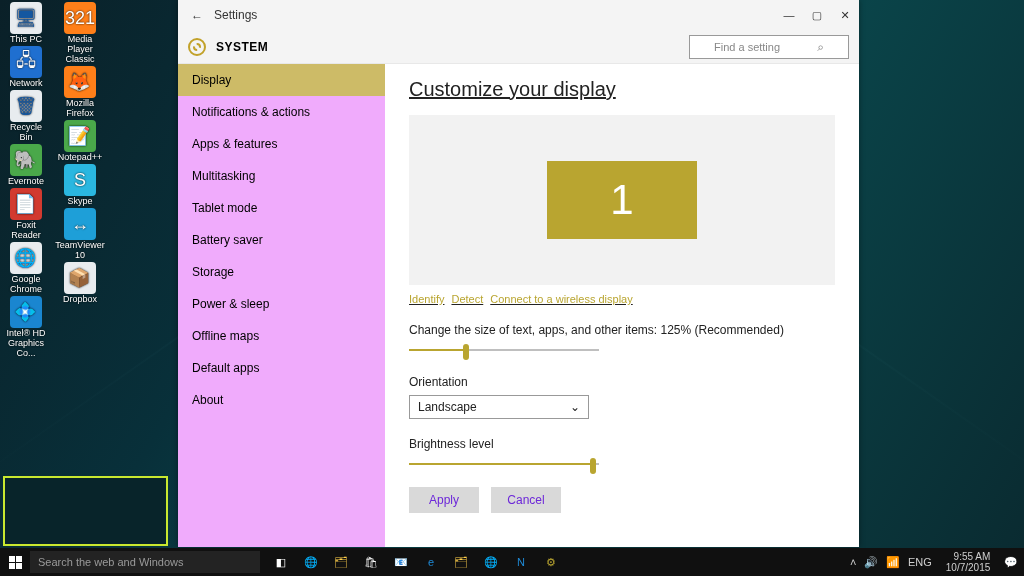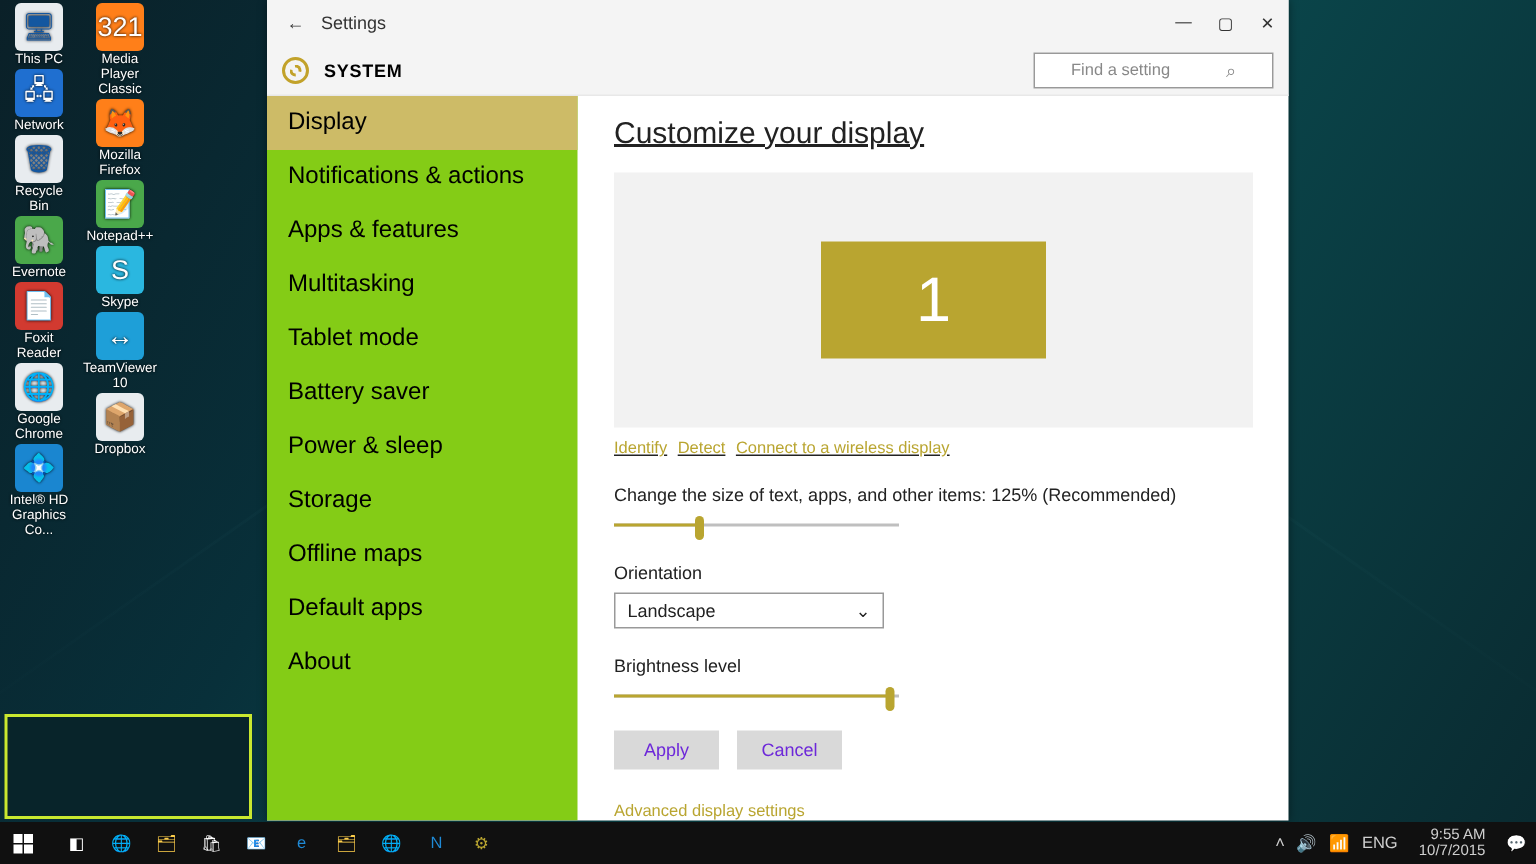--- a/index.html
+++ b/index.html
@@ -56,21 +56,21 @@
         position:relative;}
   .gear::after{content:""; position:absolute; inset:3px; border:2px dashed #c2a22a;
                border-radius:50%;}
   .header .sys{font-weight:700; font-size:12px; letter-spacing:.5px;}
   .header .hspacer{flex:1;}
   .search{border:1px solid #999; width:160px; height:24px; display:flex;
           align-items:center; padding:0 24px; font-size:11px; color:#888; cursor:text; background:#fff;}
   .search .mag{margin-left:auto; font-size:12px;}
 
   .body{flex:1; display:flex; overflow:hidden;}
-  .sidebar{width:207px; background:#84cc16; font-size:16px;}
+  .sidebar{width:207px; background:#f0abfc; font-size:12px;}
   .sidebar div{padding:9px 14px; cursor:pointer;}
   .sidebar div.active{background:#cdbb67;}
 
   .content{flex:1; padding:14px 24px; overflow:auto; font-size:12px; color:#222;}
   .content h1{font-size:20px; font-weight:400; margin-bottom:14px;text-decoration:underline;}
   .preview{background:#f2f2f2; height:170px; display:flex; align-items:center; justify-content:center;}
   .monitor{width:150px; height:78px; background:#b9a530; color:white; font-size:42px;
            display:flex; align-items:center; justify-content:center; font-weight:300;}
   .links{margin-top:8px; display:flex; gap:7px;text-decoration:underline;}
   .links span{color:#b9a530; cursor:pointer; font-size:11px;}
@@ -193,22 +193,22 @@
     </div>
   </div>
   <div class="body">
     <div class="sidebar" id="sidebar">
         <div class="active">Display</div>
         <div>Notifications &amp; actions</div>
         <div>Apps &amp; features</div>
         <div>Multitasking</div>
         <div>Tablet mode</div>
         <div>Battery saver</div>
+        <div>Storage</div>
         <div>Power &amp; sleep</div>
-        <div>Storage</div>
         <div>Offline maps</div>
         <div>Default apps</div>
         <div>About</div>
       </div>
     <div class="content">
       <h1>Customize your display</h1>
       <div class="preview">
         <div class="monitor">1</div>
       </div>
       <div class="links">
@@ -230,33 +230,35 @@
       <div class="label">Brightness level</div>
       <div class="slider">
         <div class="track"></div>
         <div class="fill" id="bright-fill" style="width: 97%;"></div>
         <div class="thumb" id="bright-thumb" style="left: 97%;"></div>
       </div>
       <div class="btnrow">
         <div class="gbtn">Apply</div>
         <div class="gbtn">Cancel</div>
       </div>
-      <div class="adv">Advanced display settings</div>
     </div>
   </div>
 </div>
 
 <div class="taskbar">
   <div class="start">
     <div class="winlogo">
       <span></span>
         <span></span>
         <span></span>
         <span></span>
     </div>
+  </div>
+  <div class="tsearch">
+    <span>Search the web and Windows</span>
   </div>
   <div class="tbicons" id="tbicons">
       <div class="ticon" style="color: rgb(255, 255, 255);">◧</div>
       <div class="ticon" style="color: rgb(255, 255, 255);">🌐</div>
       <div class="ticon" style="color: rgb(255, 207, 75);">🗂</div>
       <div class="ticon" style="color: rgb(255, 255, 255);">🛍</div>
       <div class="ticon" style="color: rgb(255, 255, 255);">📧</div>
       <div class="ticon" style="color: rgb(31, 138, 214);">e</div>
       <div class="ticon" style="color: rgb(255, 207, 75);">🗂</div>
       <div class="ticon" style="color: rgb(74, 168, 74);">🌐</div>

